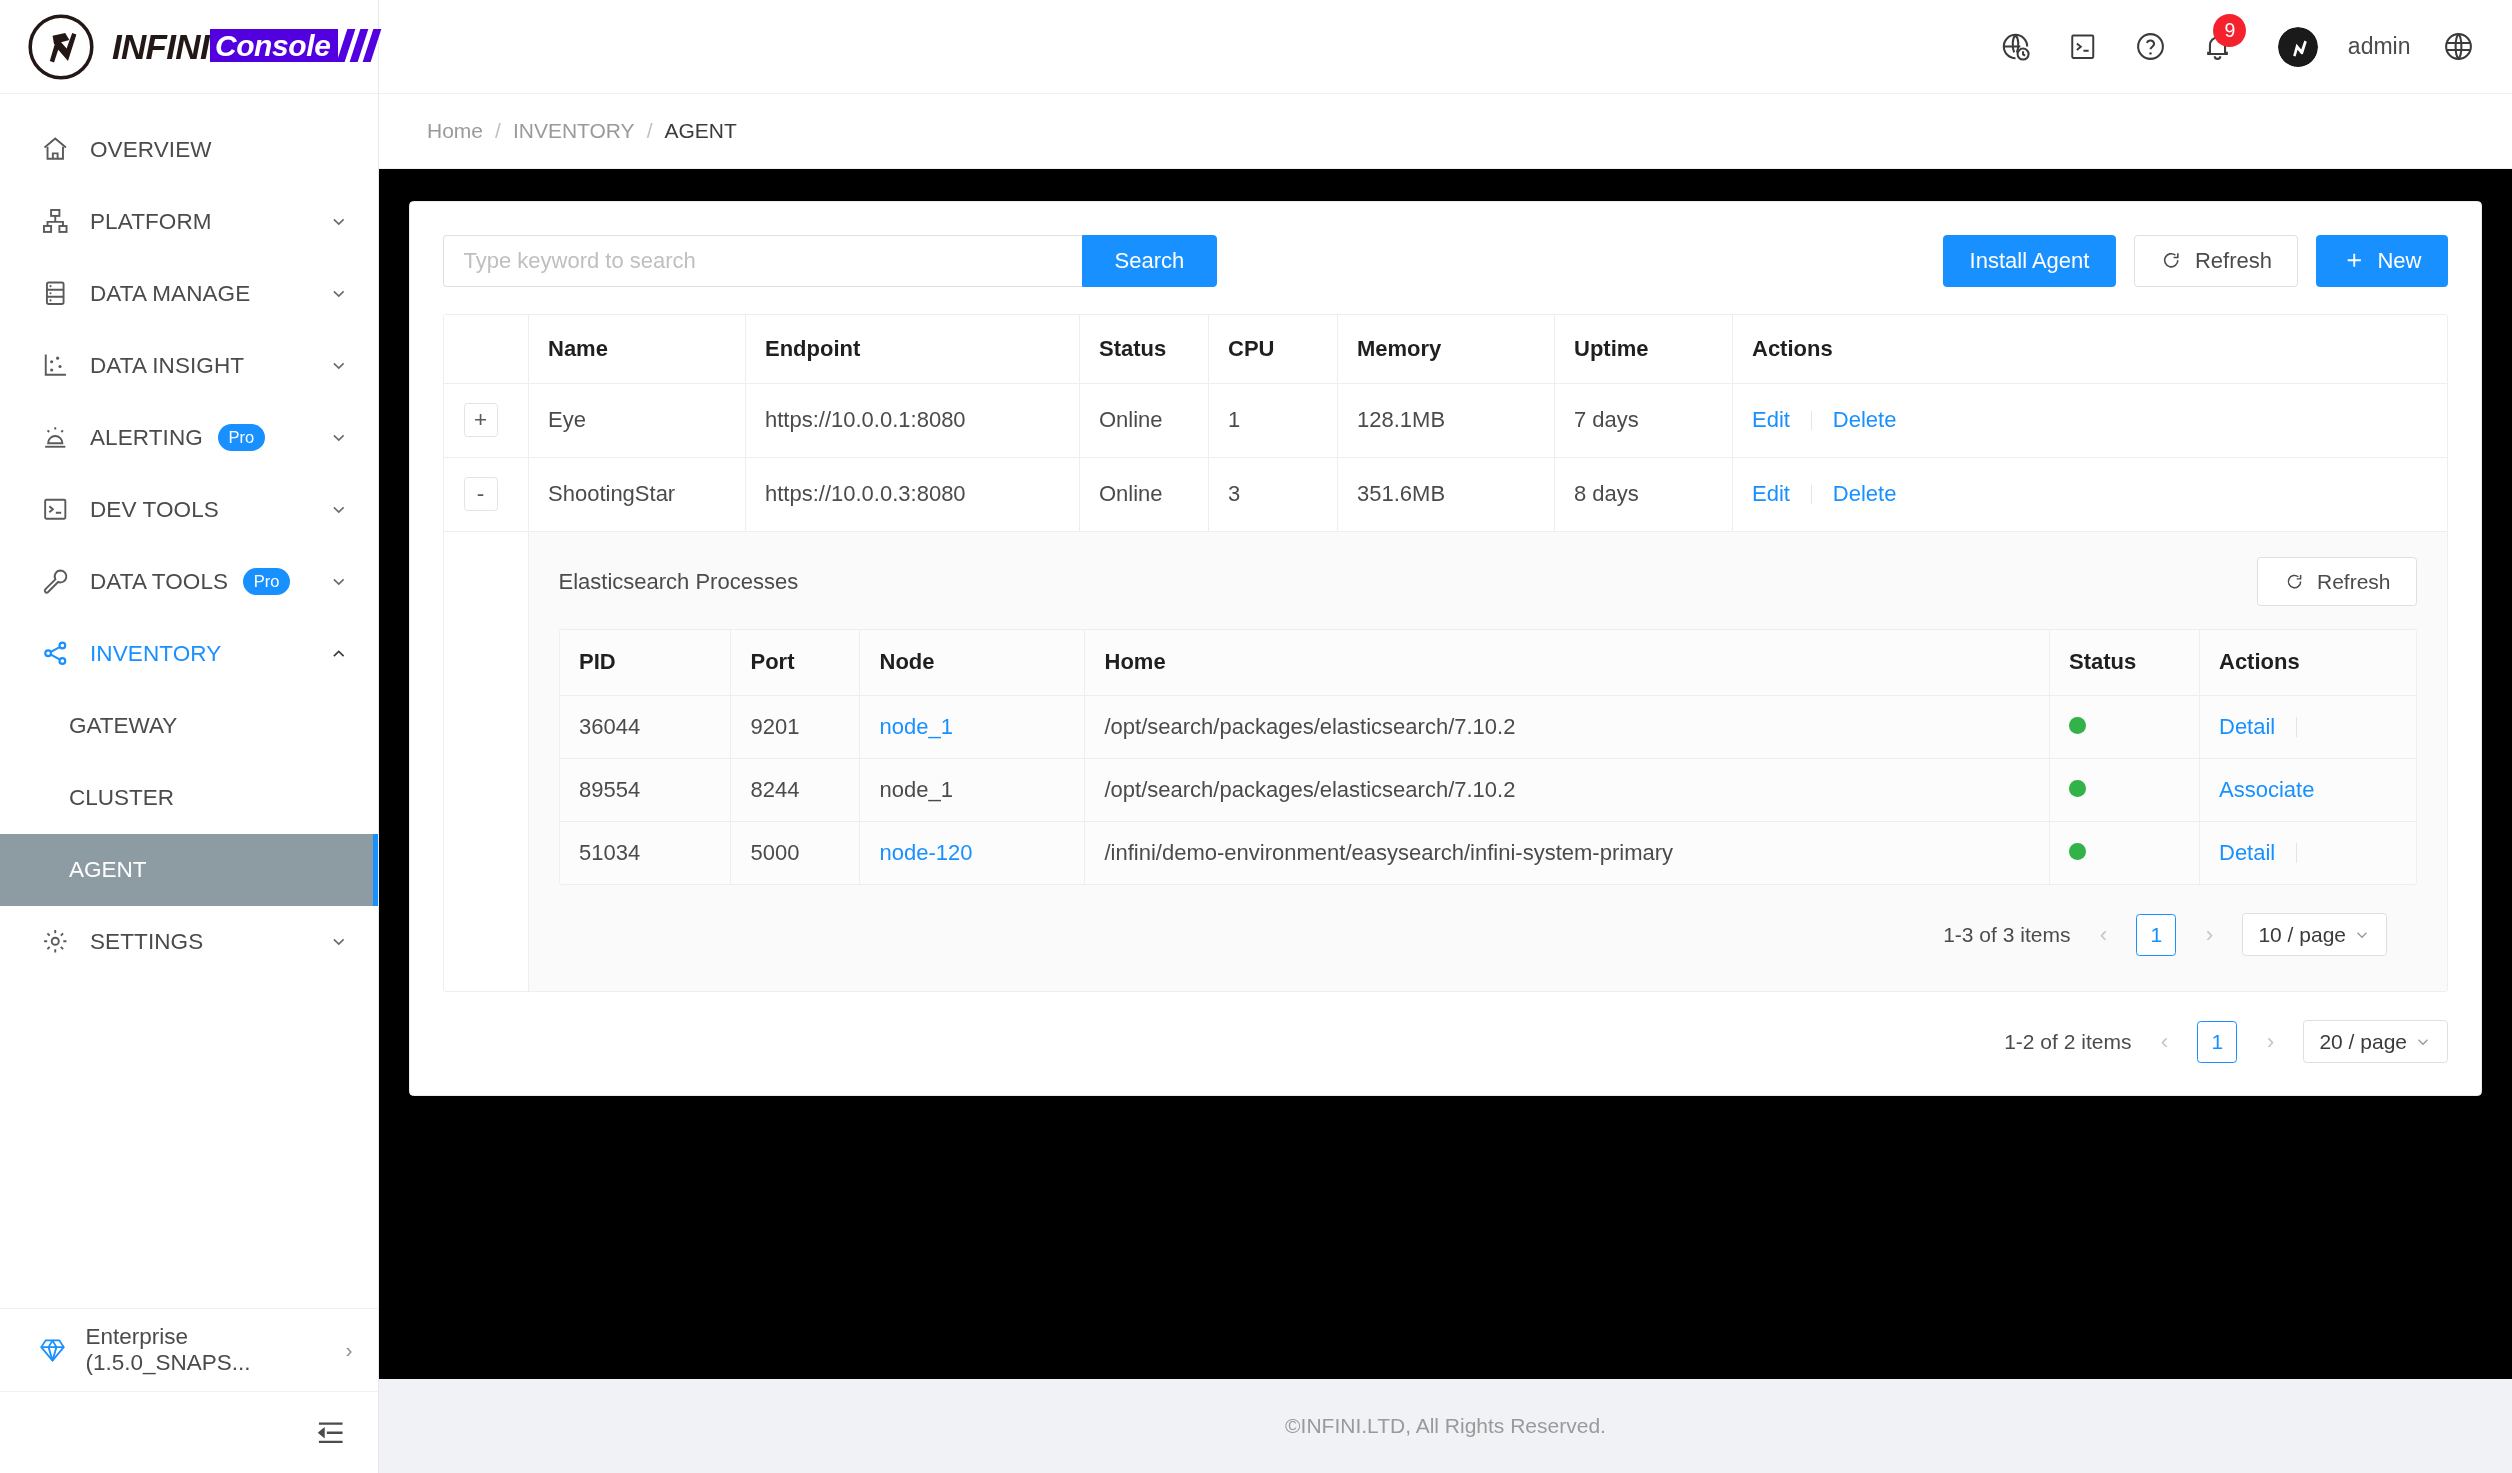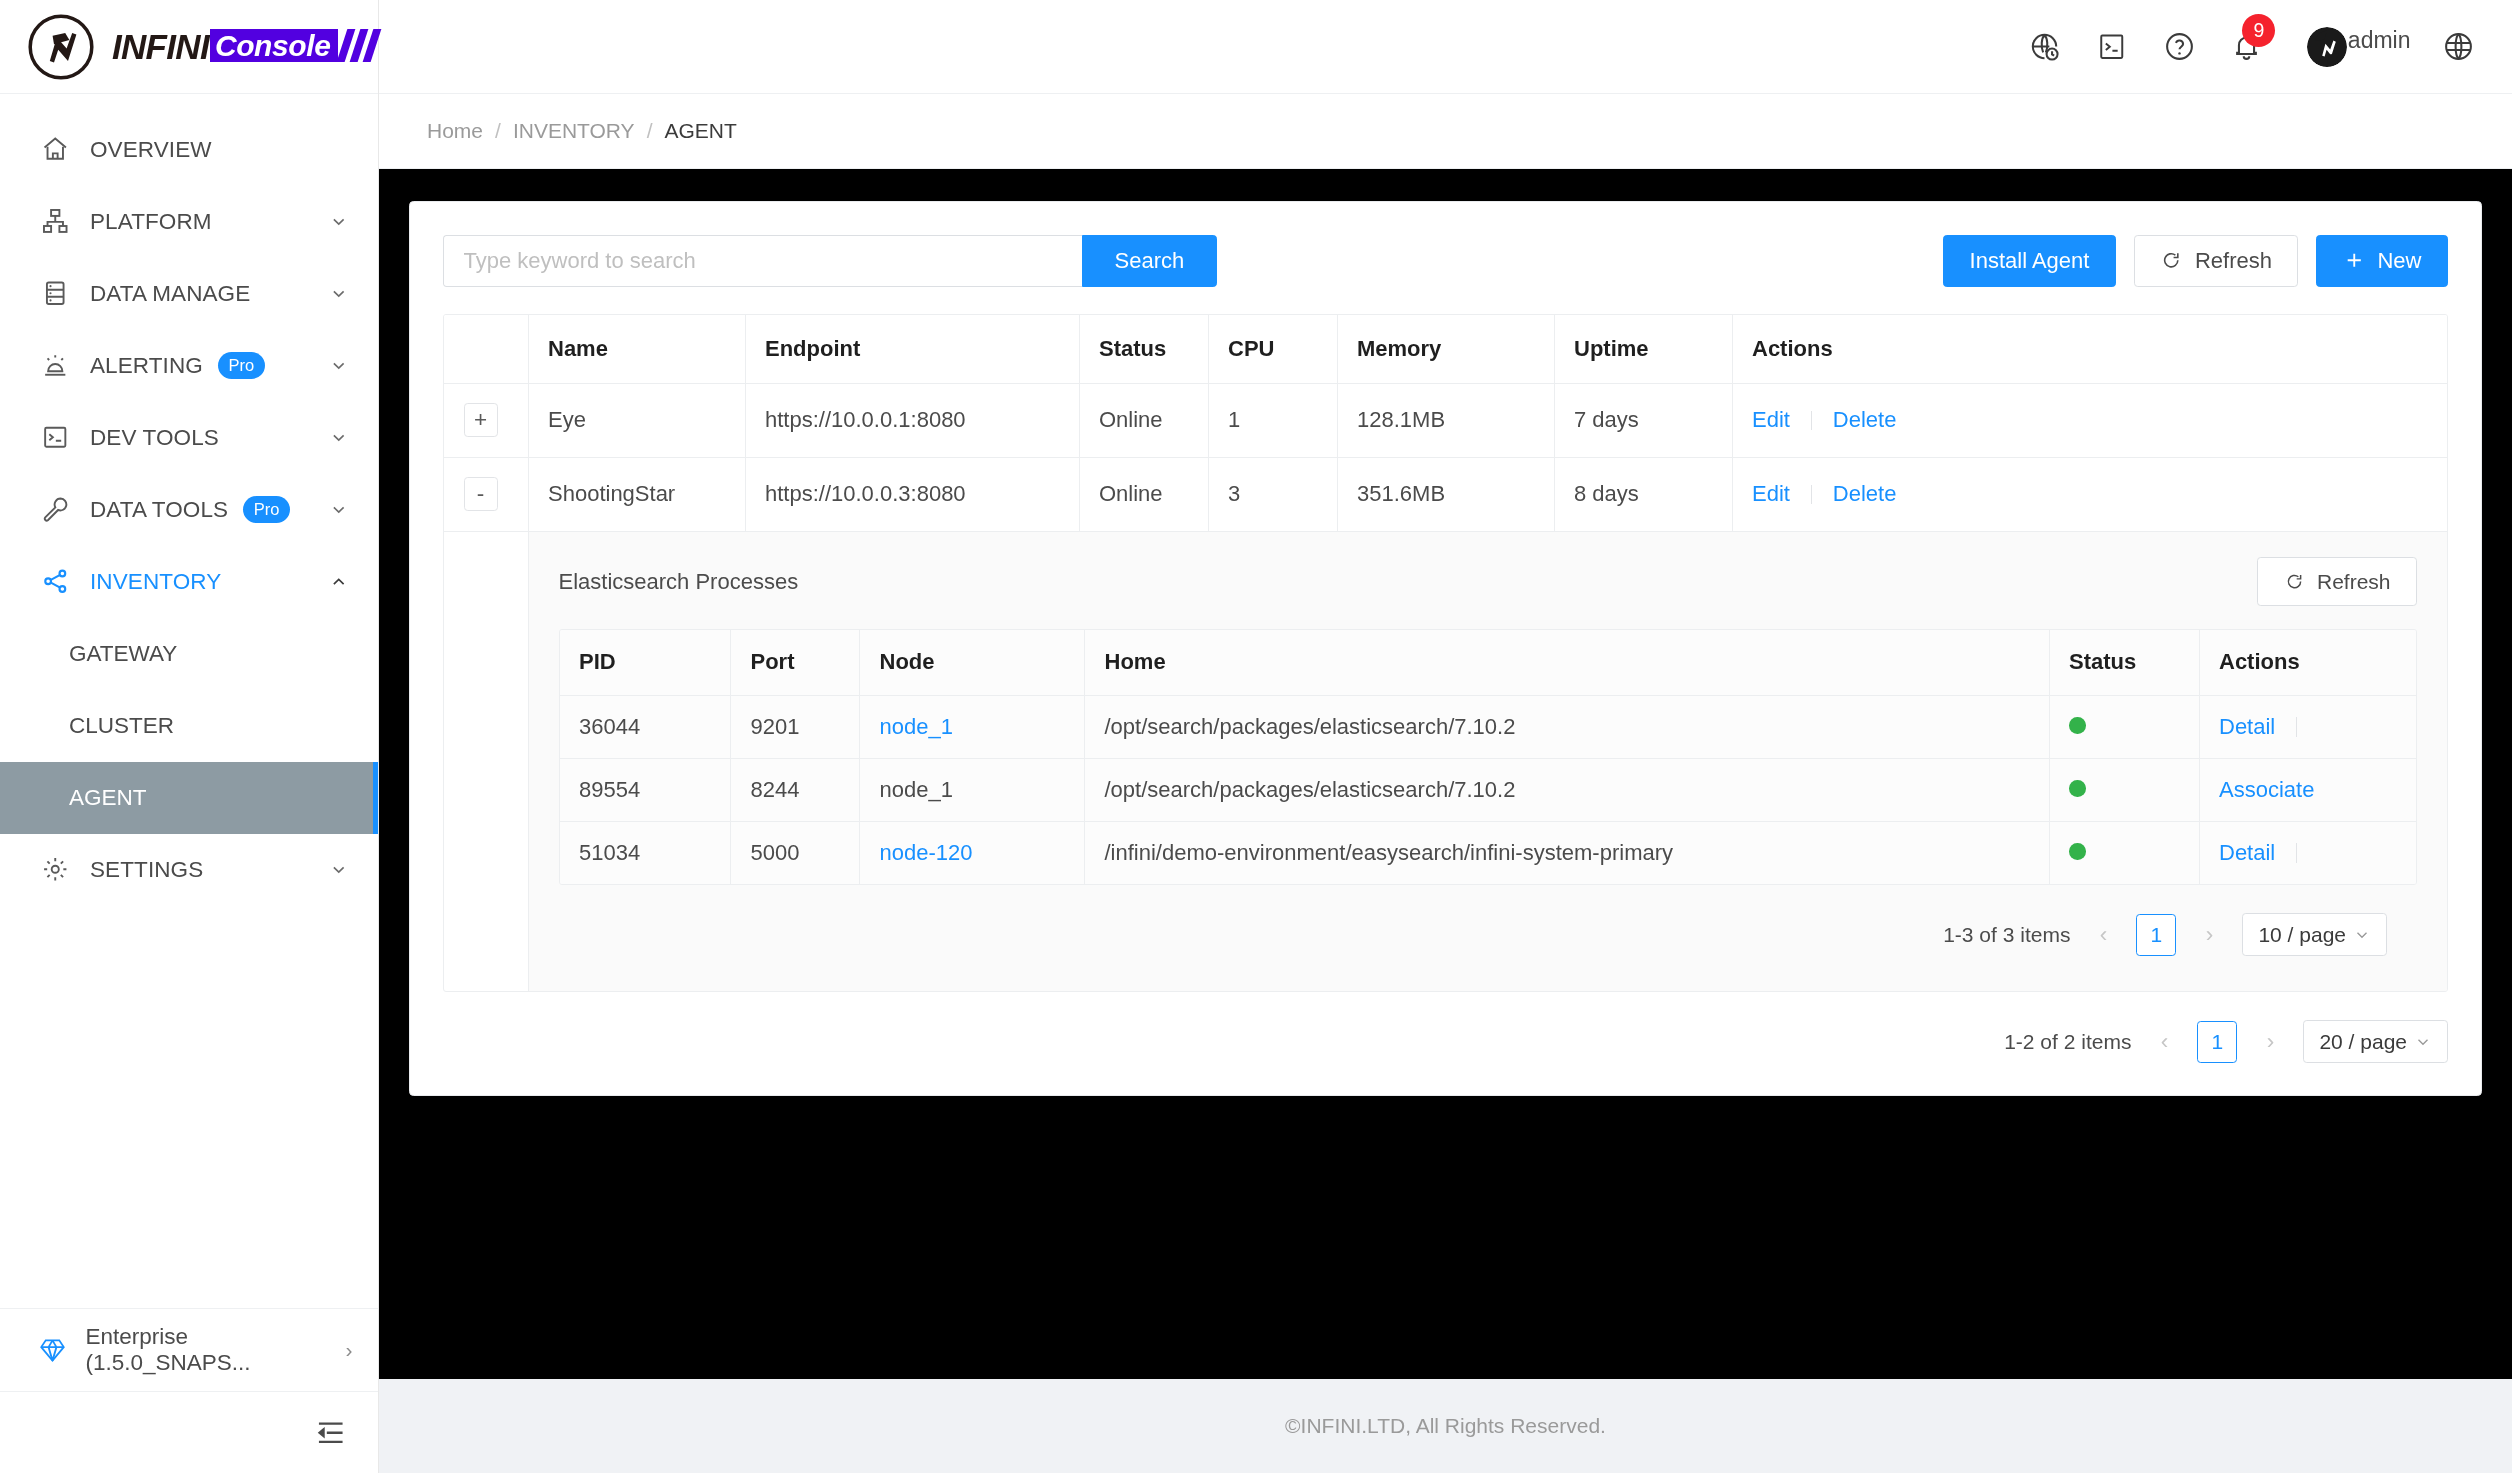--- a/index.html
+++ b/index.html
@@ -91,21 +91,21 @@
     padding-right: 34px; gap: 28.5px;
   }
   .top-icon { width: 39px; height: 39px; display:flex; align-items:center; justify-content:center; cursor:pointer; position: relative; }
   .bell-wrap { position: relative; margin-right: 7.5px; }
   .badge {
     position: absolute; top: -13.5px; left: 15px;
     min-width: 33px; height: 33px; border-radius: 16.5px;
     background: #f5222d; color: #fff; font-size: 19.5px;
     display: flex; align-items: center; justify-content: center; padding: 0 7.5px;
   }
-  .user-chip { display: flex; gap: 1px; cursor: pointer; margin-left: 4.5px; }
+  .user-chip { display: flex; align-items: center; gap: 30px; cursor: pointer; margin-left: 4.5px; }
   .user-avatar { width: 40px; height: 40px; border-radius: 50%; overflow:hidden; display:flex; }
   .user-name { font-size: 23px; color: #4b4b4b; }
 
   .crumbbar {
     height: 75px; min-height: 75px; background: #ffffff;
     display: flex; align-items: center; padding-left: 48px;
     font-size: 21px; color: #9a9a9a; border-bottom: 0.7px solid #eef0f2;
   }
   .crumbbar .sep { margin: 0 12px; color: #c0c0c0; }
   .crumbbar .cur { color: #3b3b3b; }
@@ -281,20 +281,37 @@
             </svg>
         </span>
         <span class="label">DATA MANAGE</span>
         <span class="chev">
           <svg width="19.5" height="19.5" viewBox="0 0 24 24" fill="none" stroke="#6b6b6b" stroke-width="2">
               <path d="M6 9l6 6 6-6"></path>
             </svg>
         </span>
       </div>
 
+      <div class="nav-item">
+        <span class="ico">
+          <svg width="28.5" height="28.5" viewBox="0 0 24 24" fill="none" stroke="#5a5a5a" stroke-width="1.6">
+              <path d="M4 3v17h17"></path>
+              <circle cx="9" cy="9" r="1.3" fill="#5a5a5a" stroke="none"></circle>
+              <circle cx="14" cy="6" r="1.3" fill="#5a5a5a" stroke="none"></circle>
+              <circle cx="16" cy="13" r="1.3" fill="#5a5a5a" stroke="none"></circle>
+              <circle cx="9" cy="16" r="1.3" fill="#5a5a5a" stroke="none"></circle>
+            </svg>
+        </span>
+        <span class="label">DATA INSIGHT</span>
+        <span class="chev">
+          <svg width="19.5" height="19.5" viewBox="0 0 24 24" fill="none" stroke="#6b6b6b" stroke-width="2">
+              <path d="M6 9l6 6 6-6"></path>
+            </svg>
+        </span>
+      </div>
 
       <div class="nav-item">
         <span class="ico">
           <svg width="28.5" height="28.5" viewBox="0 0 24 24" fill="none" stroke="#5a5a5a" stroke-width="1.6">
               <path d="M6 17a6 6 0 0 1 12 0z"></path>
               <path d="M3.5 20h17"></path>
               <path d="M12 3.5v2M5.5 6.2l1.4 1.4M18.5 6.2l-1.4 1.4"></path>
             </svg>
         </span>
         <span class="label">ALERTING</span>

